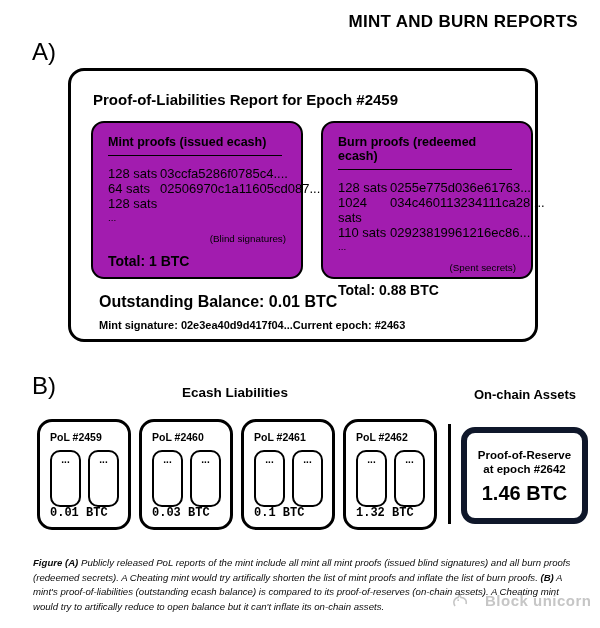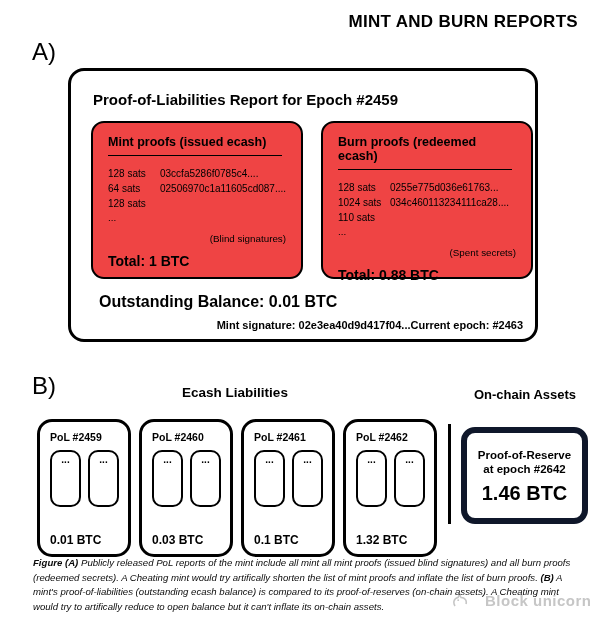--- a/index.html
+++ b/index.html
@@ -43,68 +43,68 @@
     font-size: 15px;
     font-weight: 700;
   }
   .proof-box {
     position: absolute;
     top: 50px;
     width: 212px; height: 158px;
     border: 2px solid #000;
     border-radius: 13px;
     padding: 12px 15px 10px 15px;
-    background: #ef4444;
+    background: #a21caf;
   }
   #mint-box { left: 20px; }
   #burn-box { left: 250px; }
   .proof-heading { font-size: 12.5px; font-weight: 700; }
   .proof-rule {
     border: none;
     border-top: 1.6px solid #000;
     margin: 6px 0 10px 0;
     width: 98%;
   }
-  .proof-row { display: flex; font-size: 10px; line-height: 15px; }
+  .proof-row { display: flex; font-size: 13px; line-height: 15px; }
   .proof-amount { width: 52px; flex: 0 0 52px; }
   .proof-hash { flex: 1; }
   .proof-ellipsis { font-size: 9.8px; line-height: 14px; }
   .proof-note { font-size: 9.8px; margin-top: 8px; text-align: right; }
   .proof-total { font-size: 14px; font-weight: 700; margin-top: 9px; }
 
   .outstanding {
     position: absolute;
     left: 28px; top: 222px;
     font-size: 16px;
     font-weight: 700;
   }
   .sig-row {
     position: absolute;
     left: 28px; top: 248px;
     width: 424px;
     display: flex;
-    justify-content: flex-end;
+    justify-content: flex-start;
     font-size: 11px;
     font-weight: 700;
   }
 
   
   .b-heading { position: absolute; font-weight: 700; text-align: center; }
   #liabilities-heading { left: 105px; top: 385px; width: 260px; font-size: 13.5px; }
   #assets-heading { left: 455px; top: 387px; width: 140px; font-size: 13px; }
 
   .pol-row {
     position: absolute;
     left: 37px; top: 419px;
     display: flex;
     gap: 8px;
   }
   .pol-box {
     position: relative;
-    width: 94px; height: 138px;
+    width: 94px; height: 111px;
     border: 3px solid #000;
     border-radius: 15px;
     background: #fff;
     padding: 9px 9px 0 10px;
   }
   .pol-label { font-size: 10.5px; font-weight: 700; }
   .pol-inner-row { display: flex; gap: 7px; margin-top: 7px; }
   .pol-inner {
     width: 33px; height: 57px;
     border: 2px solid #000;
@@ -113,20 +113,21 @@
     font-weight: 700;
     text-align: center;
     line-height: 12px;
     padding-top: 2px;
   }
   .pol-btc {
     position: absolute;
     left: 10px; bottom: 7px;
     font-size: 12px;
     font-weight: 700;
+    font-family: Liberation Mono, monospace;
   }
   .divider {
     position: absolute;
     left: 448px; top: 424px;
     width: 3px; height: 100px;
     background: #000;
   }
   .reserve-box {
     position: absolute;
     left: 461px; top: 427px;
@@ -203,20 +204,21 @@
       <div class="proof-row">
         <span class="proof-amount">128 sats</span>
         <span class="proof-hash">0255e775d036e61763...</span>
       </div>
       <div class="proof-row">
         <span class="proof-amount">1024 sats</span>
         <span class="proof-hash">034c460113234111ca28....</span>
       </div>
       <div class="proof-row">
         <span class="proof-amount">110 sats</span>
+        <span class="proof-hash">02923819961216ec86...</span>
       </div>
       <div class="proof-ellipsis">...</div>
       <div class="proof-note">(Spent secrets)</div>
       <div class="proof-total">Total: 0.88 BTC</div>
     </div>
 
     <div class="outstanding">Outstanding Balance: 0.01 BTC</div>
 
     <div class="sig-row">
       <span>Mint signature:  02e3ea40d9d417f04...</span>

